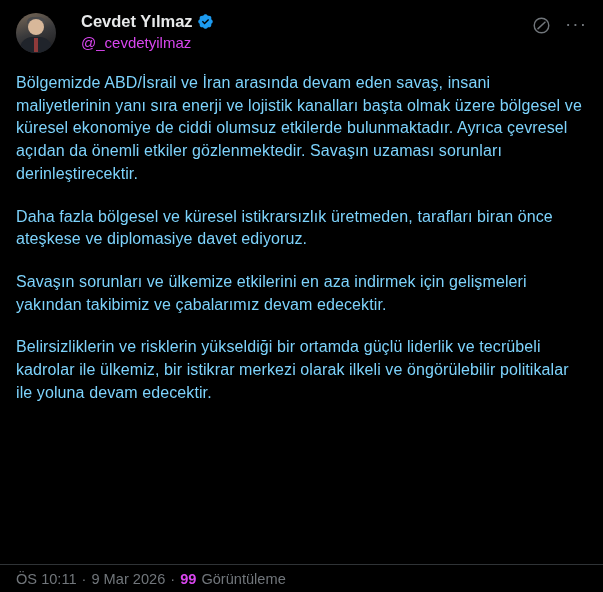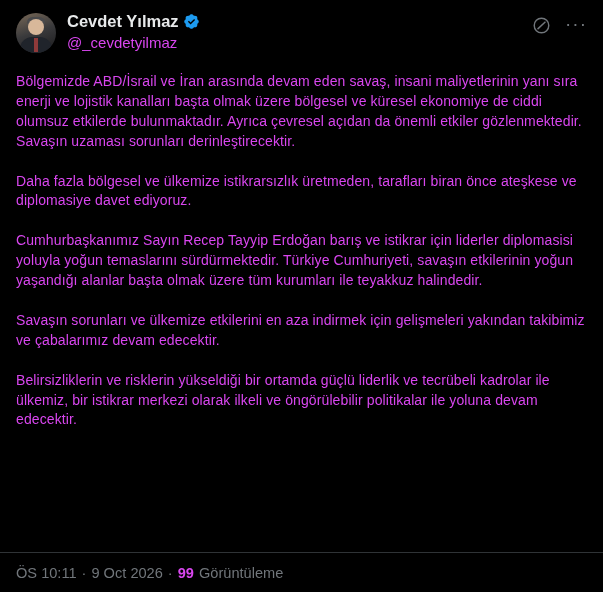--- a/index.html
+++ b/index.html
@@ -66,21 +66,21 @@
   }
   .avatar .tie {
     position: absolute;
     left: 18px;
     top: 25px;
     width: 4px;
     height: 14px;
     background: #8f3a3a;
   }
   .names {
-    margin-left: 11px;
+    margin-left: 25px;
     line-height: 1.15;
     flex: 1 1 auto;
     min-width: 0;
   }
   .name-row {
     display: flex;
     align-items: center;
   }
   .display-name {
     font-size: 16.5px;
@@ -116,38 +116,38 @@
   }
   .dots {
     font-size: 19px;
     line-height: 10px;
     color: #71767b;
     letter-spacing: 1px;
     padding-bottom: 4px;
   }
   .body-text {
     margin-top: 12px;
-    font-size: 14px;
+    font-size: 16px;
     line-height: 1.42;
-    color: #d946ef;
+    color: #7dd3fc;
     letter-spacing: 0.1px;
   }
   .para {
     margin: 0 0 20px 0;
     white-space: pre-wrap;
   }
   .para:last-child {
     margin-bottom: 12px;
   }
   .footer {
     position: absolute;
     left: 0;
     right: 0;
     bottom: 0;
-    height: 40px;
+    height: 28px;
     border-top: 1px solid #2f3336;
     display: flex;
     align-items: center;
     padding: 0 16px;
     box-sizing: border-box;
   }
   .meta {
     font-size: 14.6px;
     color: #71767b;
     display: flex;
@@ -195,30 +195,29 @@
           <circle cx="12" cy="12" r="9.2" fill="none" stroke="#71767b" stroke-width="1.8"></circle>
           <line x1="7" y1="16.6" x2="17" y2="7.2" stroke="#71767b" stroke-width="1.8"></line>
         </svg>
       </span>
       <span class="icon-btn dots">···</span>
     </div>
   </div>
 
   <div class="body-text">
     <p class="para">Bölgemizde ABD/İsrail ve İran arasında devam eden savaş, insani maliyetlerinin yanı sıra enerji ve lojistik kanalları başta olmak üzere bölgesel ve küresel ekonomiye de ciddi olumsuz etkilerde bulunmaktadır. Ayrıca çevresel açıdan da önemli etkiler gözlenmektedir. Savaşın uzaması sorunları derinleştirecektir.</p>
-    <p class="para">Daha fazla bölgesel ve ülkemize istikrarsızlık üretmeden, tarafları biran önce ateşkese ve diplomasiye davet ediyoruz.</p>
-    <p class="para">Cumhurbaşkanımız Sayın Recep Tayyip Erdoğan barış ve istikrar için liderler diplomasisi yoluyla yoğun temaslarını sürdürmektedir. Türkiye Cumhuriyeti, savaşın etkilerinin yoğun yaşandığı alanlar başta olmak üzere tüm kurumları ile teyakkuz halindedir.</p>
+    <p class="para">Daha fazla bölgesel ve küresel istikrarsızlık üretmeden, tarafları biran önce ateşkese ve diplomasiye davet ediyoruz.</p>
     <p class="para">Savaşın sorunları ve ülkemize etkilerini en aza indirmek için gelişmeleri yakından takibimiz ve çabalarımız devam edecektir.</p>
     <p class="para">Belirsizliklerin ve risklerin yükseldiği bir ortamda güçlü liderlik ve tecrübeli kadrolar ile ülkemiz, bir istikrar merkezi olarak ilkeli ve öngörülebilir politikalar ile yoluna devam edecektir.</p>
   </div>
 
   <div class="footer">
     <div class="meta">
       <span>ÖS 10:11</span>
       <span class="sep">·</span>
-      <span>9 Oct 2026</span>
+      <span>9 Mar 2026</span>
       <span class="sep">·</span>
       <span class="views-count">99</span>
       <span>Görüntüleme</span>
     </div>
   </div>
 
 </div>
 
 </body></html>

